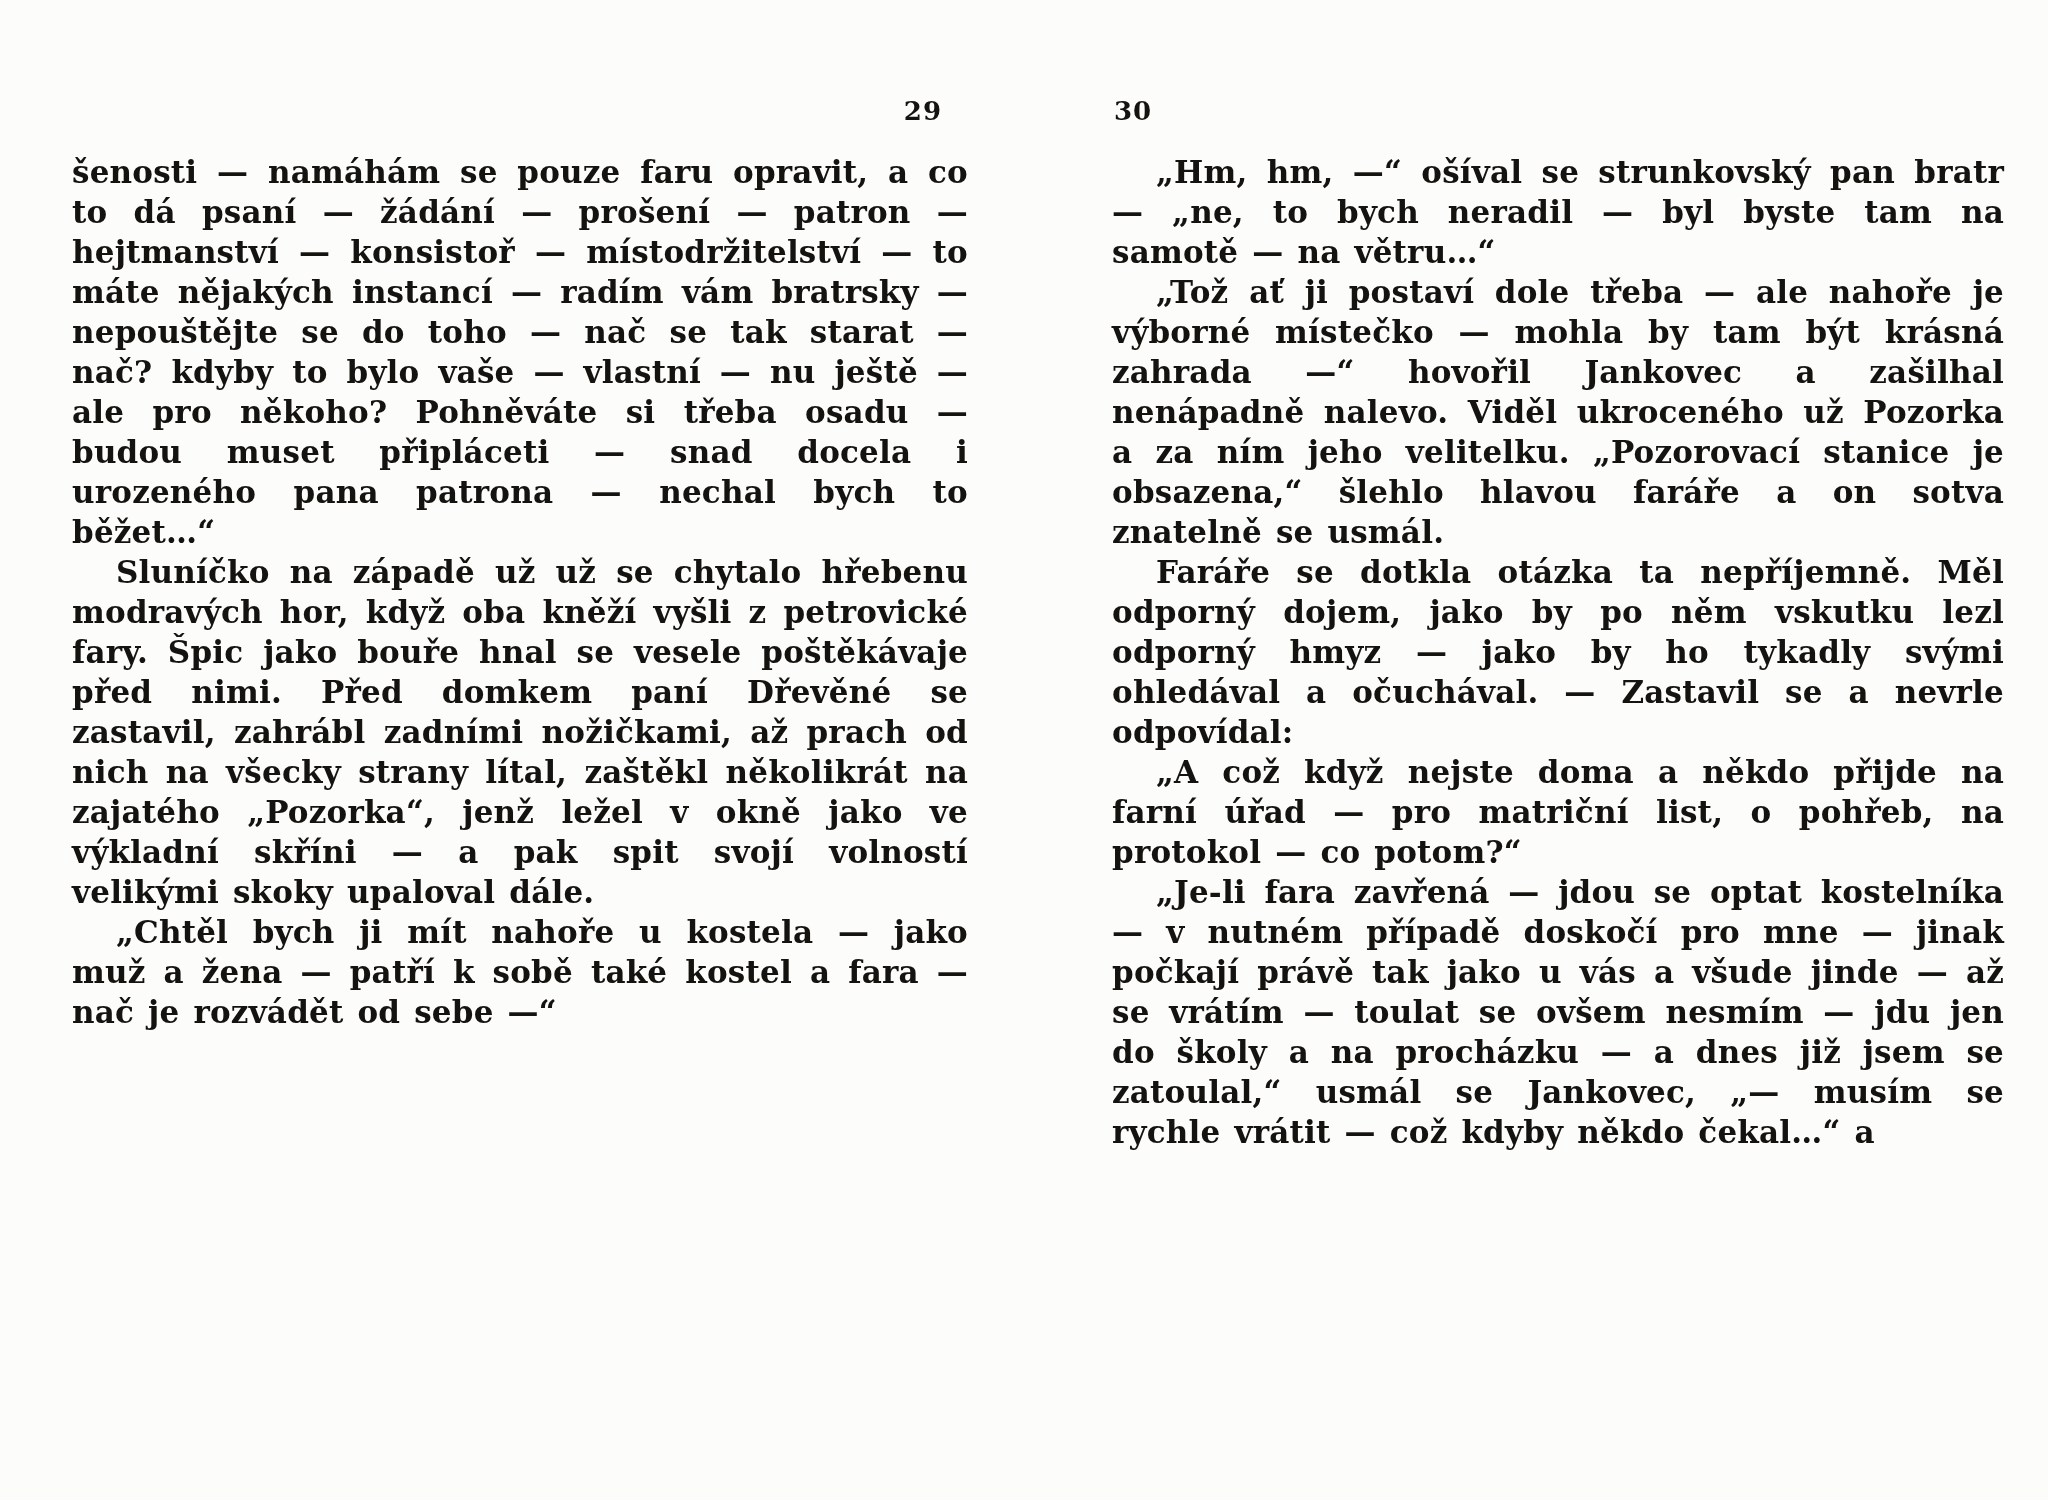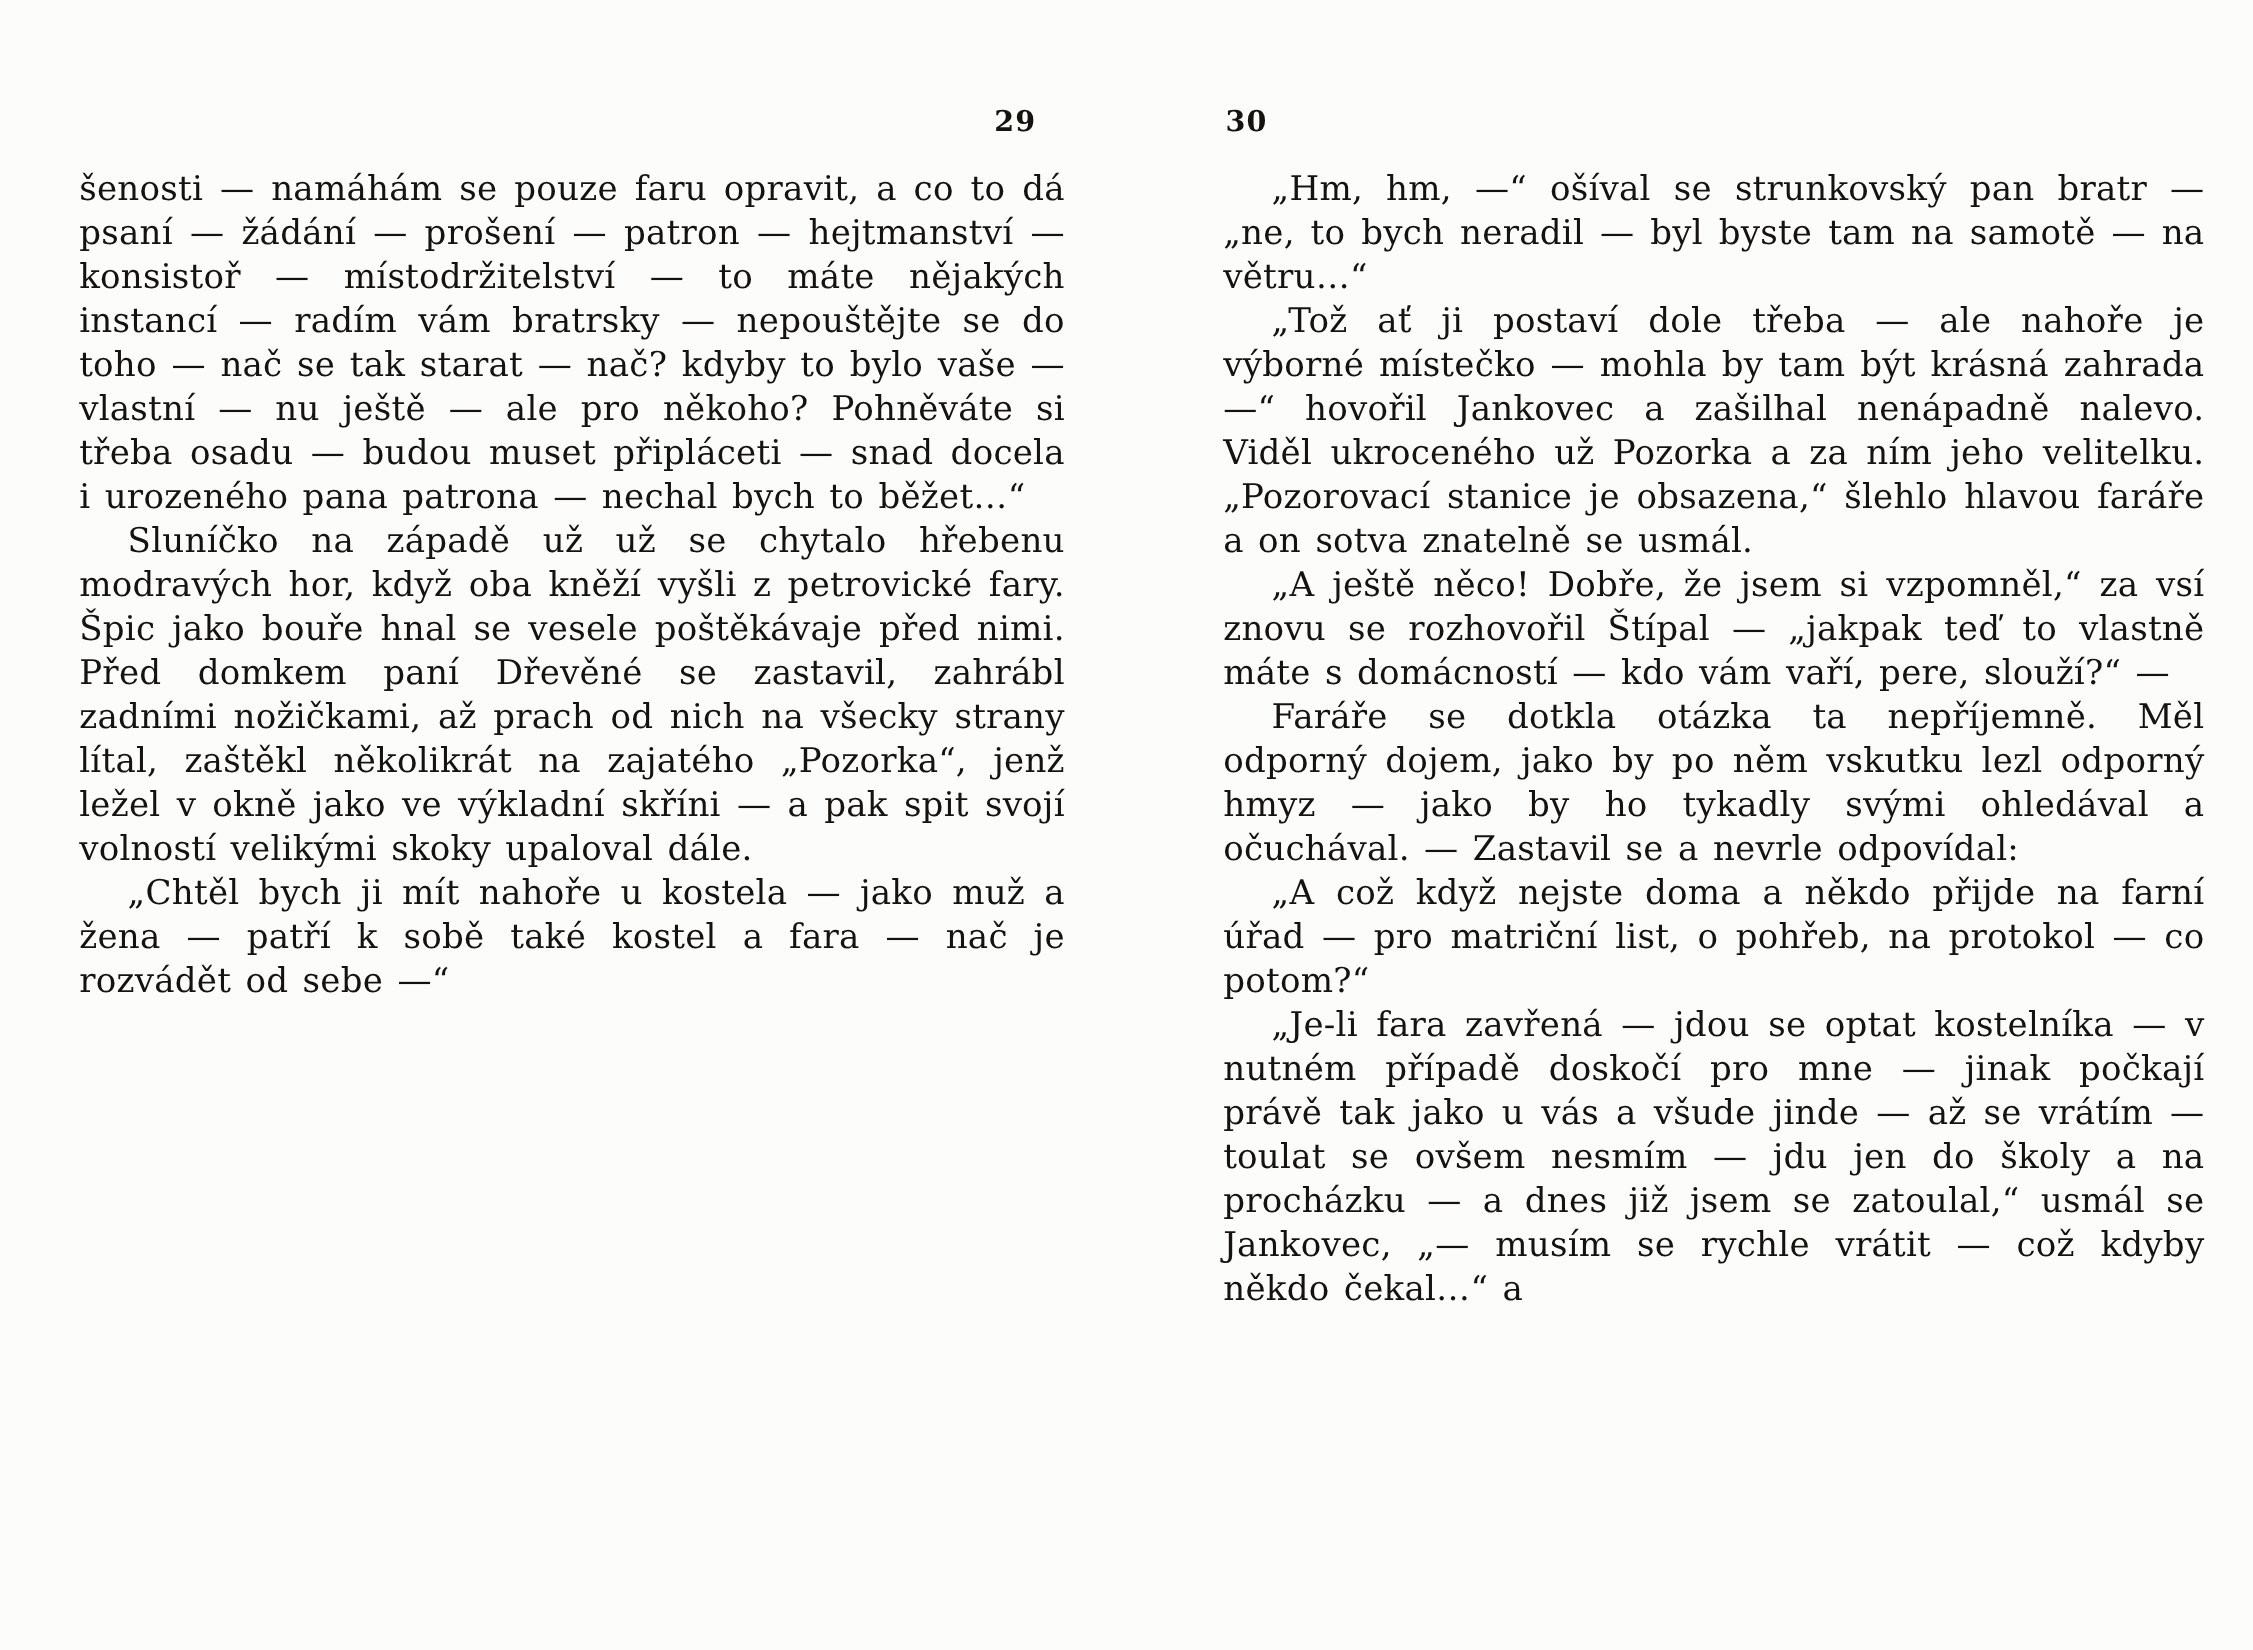--- a/index.html
+++ b/index.html
@@ -44,20 +44,21 @@
   .page-right .page-number {
     text-align: left;
     padding-left: 2px;
   }
   .text-block {
     font-size: 31px;
     line-height: 40px;
     text-align: justify;
     letter-spacing: 0.2px;
     word-spacing: 3px;
+    font-weight: bold;
   }
   .text-block p {
     margin: 0;
     text-indent: 44px;
   }
   .text-block p.no-indent {
     text-indent: 0;
   }
 </style>
 </head>
@@ -72,20 +73,19 @@
       <p>Sluníčko na západě už už se chytalo hřebenu modravých hor, když oba kněží vyšli z petrovické fary. Špic jako bouře hnal se vesele poštěkávaje před nimi. Před domkem paní Dřevěné se zastavil, zahrábl zadními nožičkami, až prach od nich na všecky strany lítal, zaštěkl několikrát na zajatého „Pozorka“, jenž ležel v okně jako ve výkladní skříni — a pak spit svojí volností velikými skoky upaloval dále.</p>
       <p>„Chtěl bych ji mít nahoře u kostela — jako muž a žena — patří k sobě také kostel a fara — nač je rozvádět od sebe —“</p>
     </div>
   </section>
 
   <section class="page page-right">
     <div class="page-number">30</div>
     <div class="text-block">
       <p>„Hm, hm, —“ ošíval se strunkovský pan bratr — „ne, to bych neradil — byl byste tam na samotě — na větru…“</p>
       <p>„Tož ať ji postaví dole třeba — ale nahoře je výborné místečko — mohla by tam být krásná zahrada —“ hovořil Jankovec a zašilhal nenápadně nalevo. Viděl ukroceného už Pozorka a za ním jeho velitelku. „Pozorovací stanice je obsazena,“ šlehlo hlavou faráře a on sotva znatelně se usmál.</p>
-      <p>„A ještě něco! Dobře, že jsem si vzpomněl,“ za vsí znovu se rozhovořil Štípal — „jakpak teď to vlastně máte s domácností — kdo vám vaří, pere, slouží?“ —</p>
       <p>Faráře se dotkla otázka ta nepříjemně. Měl odporný dojem, jako by po něm vskutku lezl odporný hmyz — jako by ho tykadly svými ohledával a očuchával. — Zastavil se a nevrle odpovídal:</p>
       <p>„A což když nejste doma a někdo přijde na farní úřad — pro matriční list, o pohřeb, na protokol — co potom?“</p>
       <p>„Je-li fara zavřená — jdou se optat kostelníka — v nutném případě doskočí pro mne — jinak počkají právě tak jako u vás a všude jinde — až se vrátím — toulat se ovšem nesmím — jdu jen do školy a na procházku — a dnes již jsem se zatoulal,“ usmál se Jankovec, „— musím se rychle vrátit — což kdyby někdo čekal…“ a</p>
     </div>
   </section>
 
 </div>
 
 </body></html>

